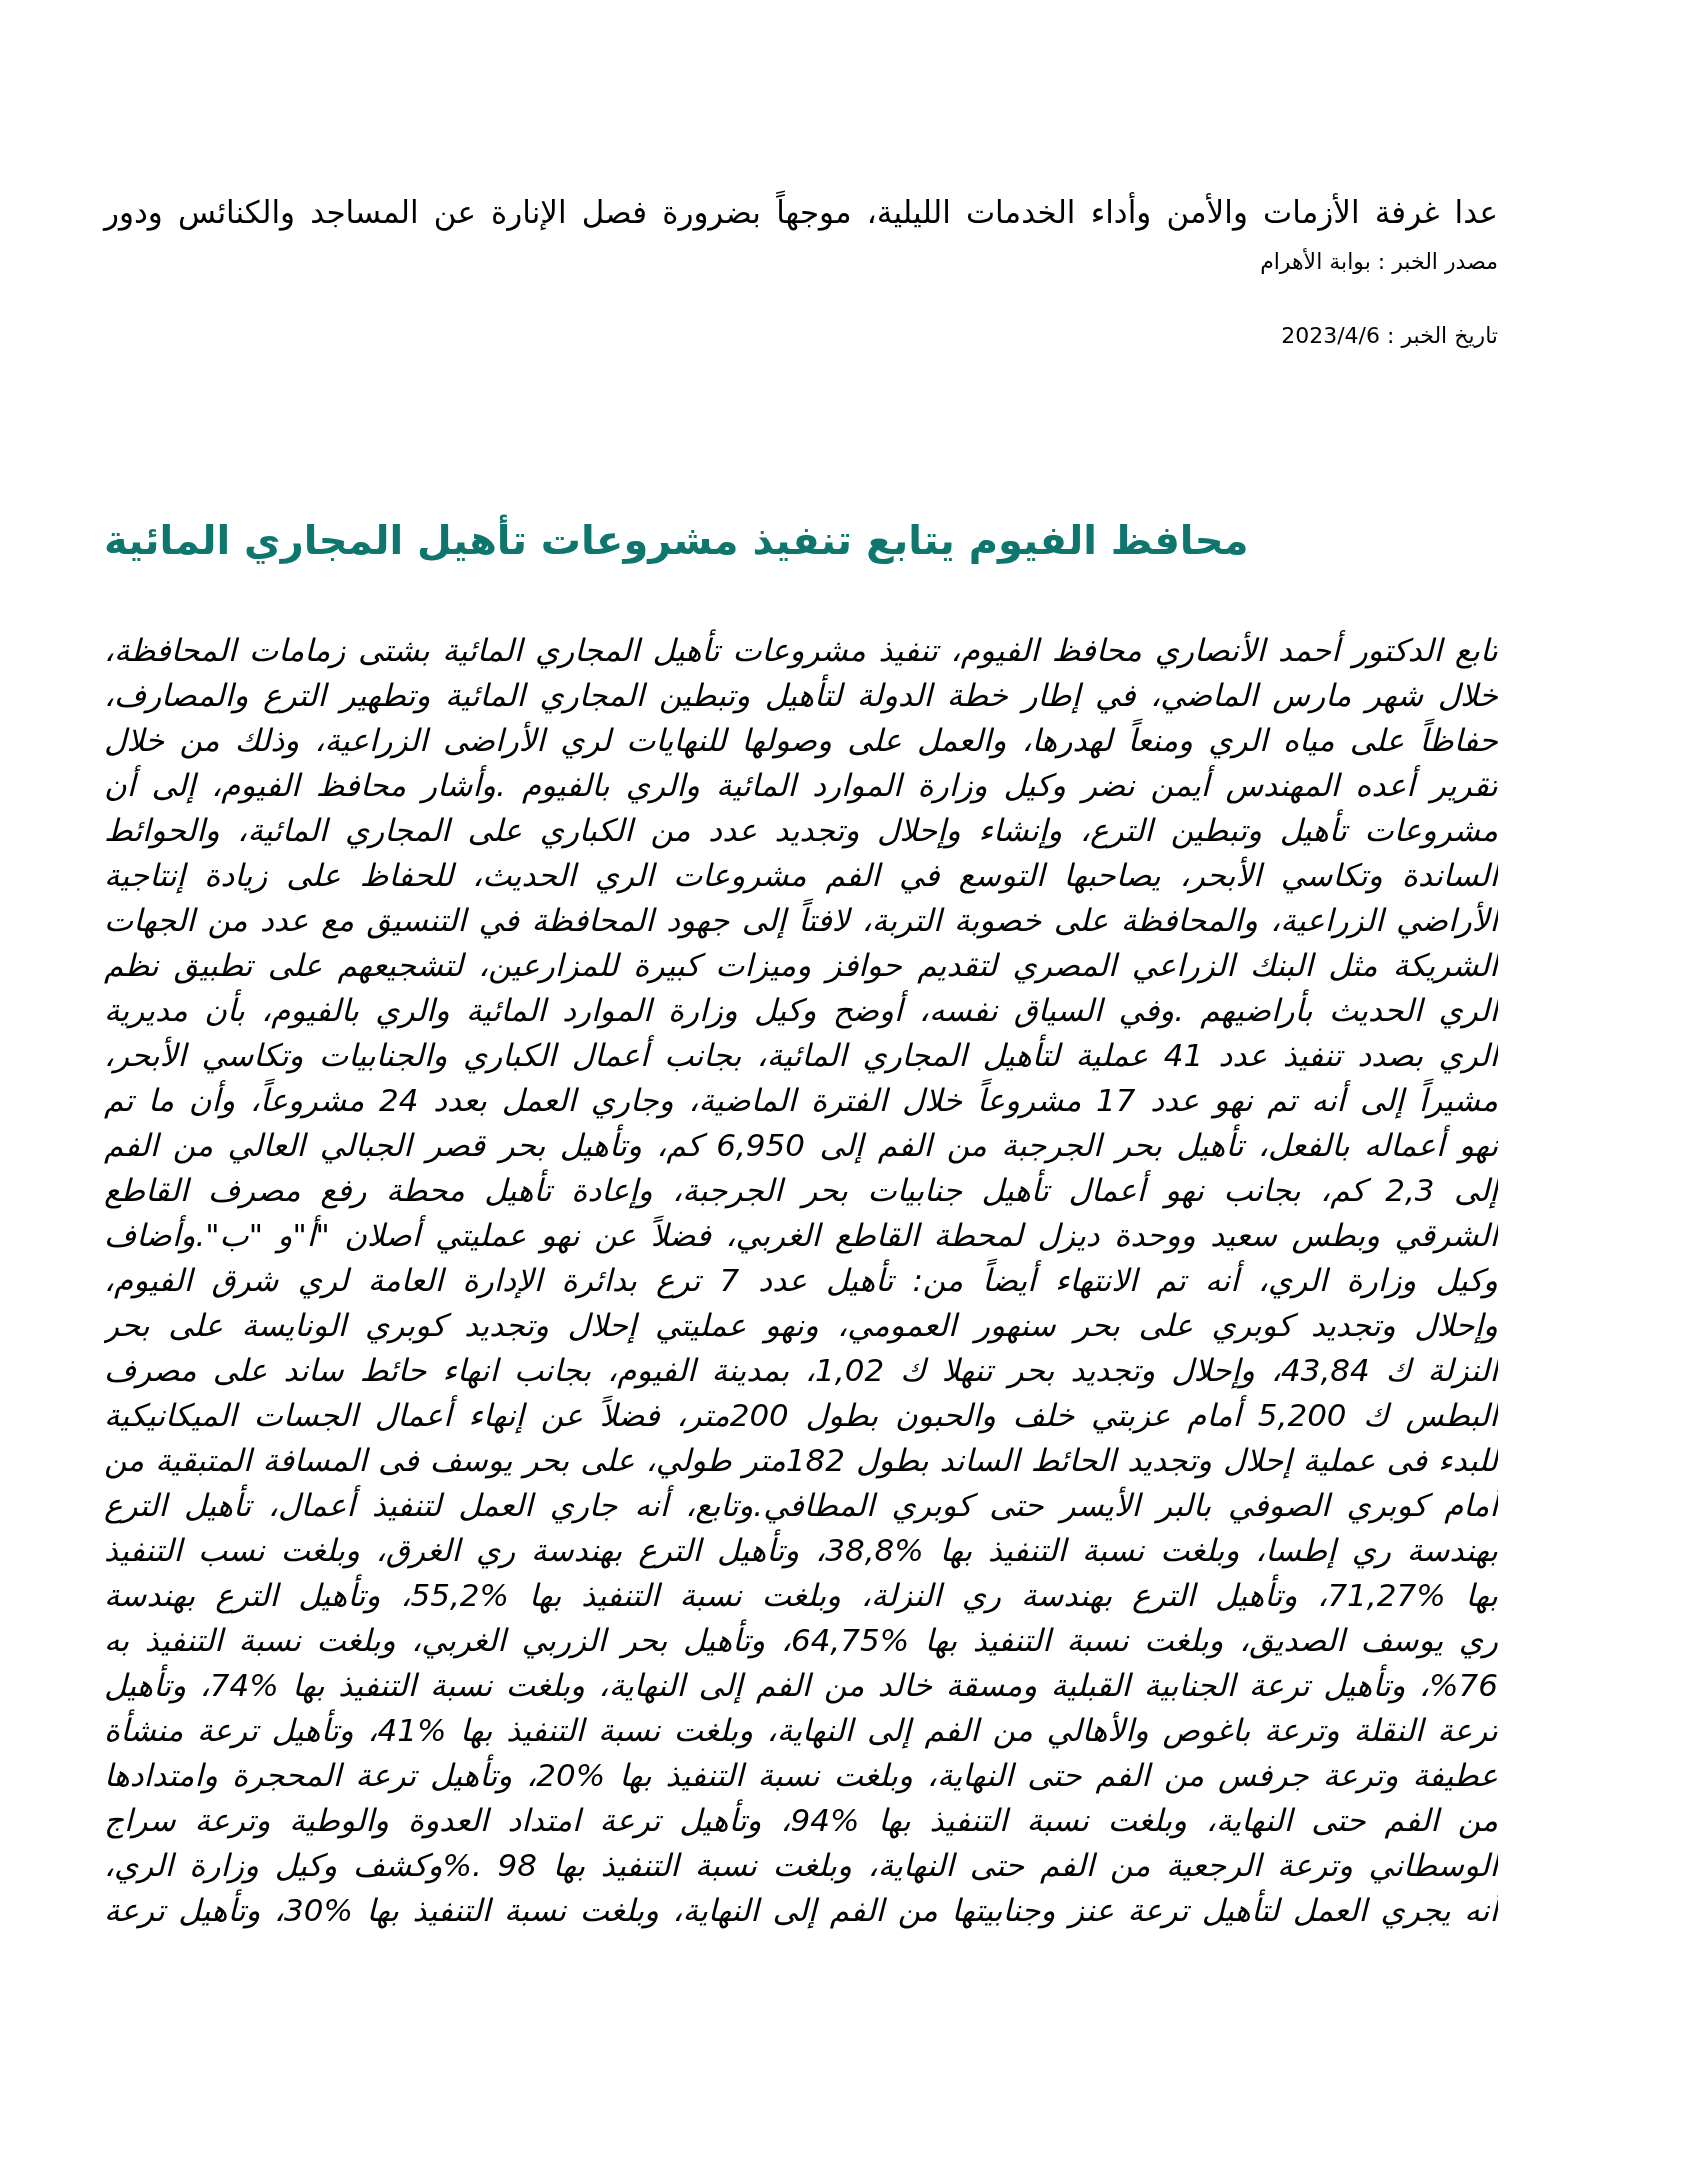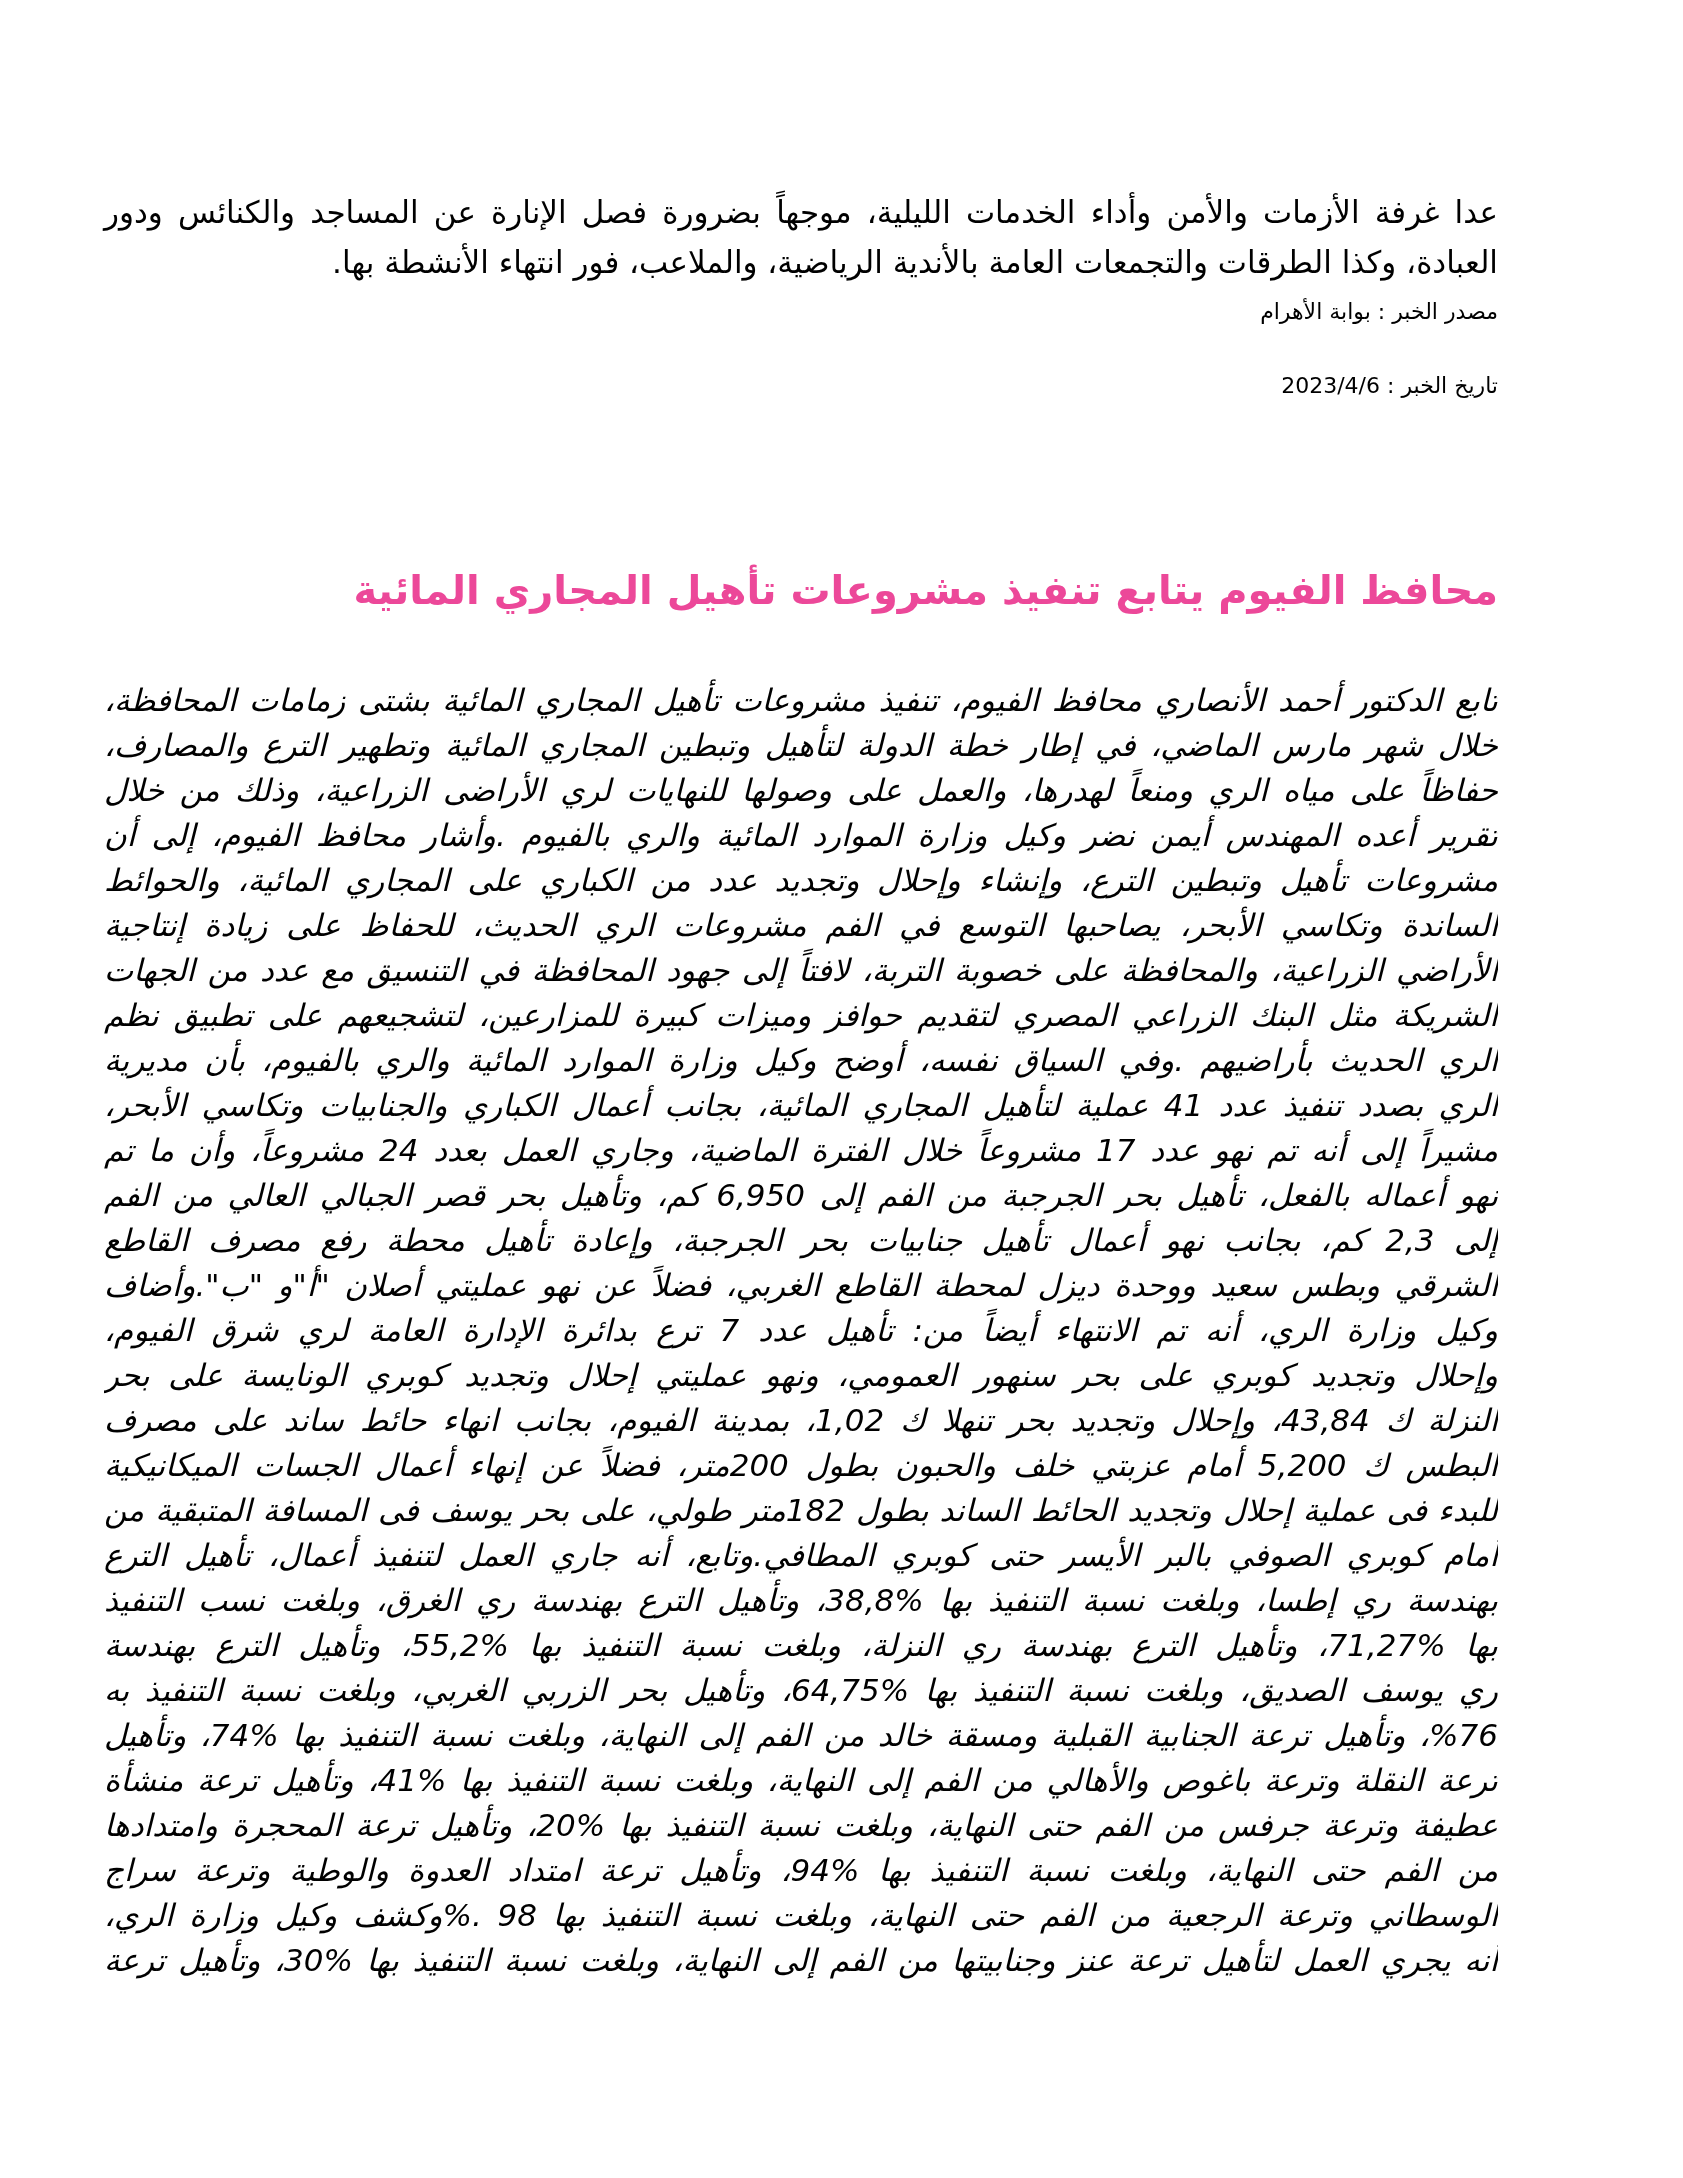--- a/index.html
+++ b/index.html
@@ -37,22 +37,22 @@
     text-align: right;
   }
   .date-line {
     margin-top: 24px;
   }
   .article-title {
     margin-top: 149px;
     font-size: 40px;
     line-height: 61px;
     font-weight: bold;
-    text-align: right;
-    color: #ec4899;
+    text-align: left;
+    color: #0f766e;
   }
   .article-body {
     margin-top: 57px;
     font-size: 31px;
     line-height: 45px;
   }
   .body-line {
     height: 45px;
     overflow: hidden;
     text-align: justify;
@@ -60,21 +60,20 @@
     font-style: italic;
   }
 </style>
 </head>
 <body>
 
 <div class="page">
 
   <div class="summary-block">
     <div class="line-stretch">عدا غرفة الأزمات والأمن وأداء الخدمات الليلية، موجهاً بضرورة فصل الإنارة عن المساجد والكنائس ودور</div>
-    <div class="line-plain">العبادة، وكذا الطرقات والتجمعات العامة بالأندية الرياضية، والملاعب، فور انتهاء الأنشطة بها.</div>
     <div class="meta-line">مصدر الخبر : بوابة الأهرام</div>
   </div>
 
   <div class="meta-line date-line">تاريخ الخبر : 2023/4/6</div>
 
   <div class="article-title">محافظ الفيوم يتابع تنفيذ مشروعات تأهيل المجاري المائية</div>
 
   <div class="article-body">
       <div class="body-line">تابع الدكتور أحمد الأنصاري محافظ الفيوم، تنفيذ مشروعات تأهيل المجاري المائية بشتى زمامات المحافظة،</div>
       <div class="body-line">خلال شهر مارس الماضي، في إطار خطة الدولة لتأهيل وتبطين المجاري المائية وتطهير الترع والمصارف،</div>

